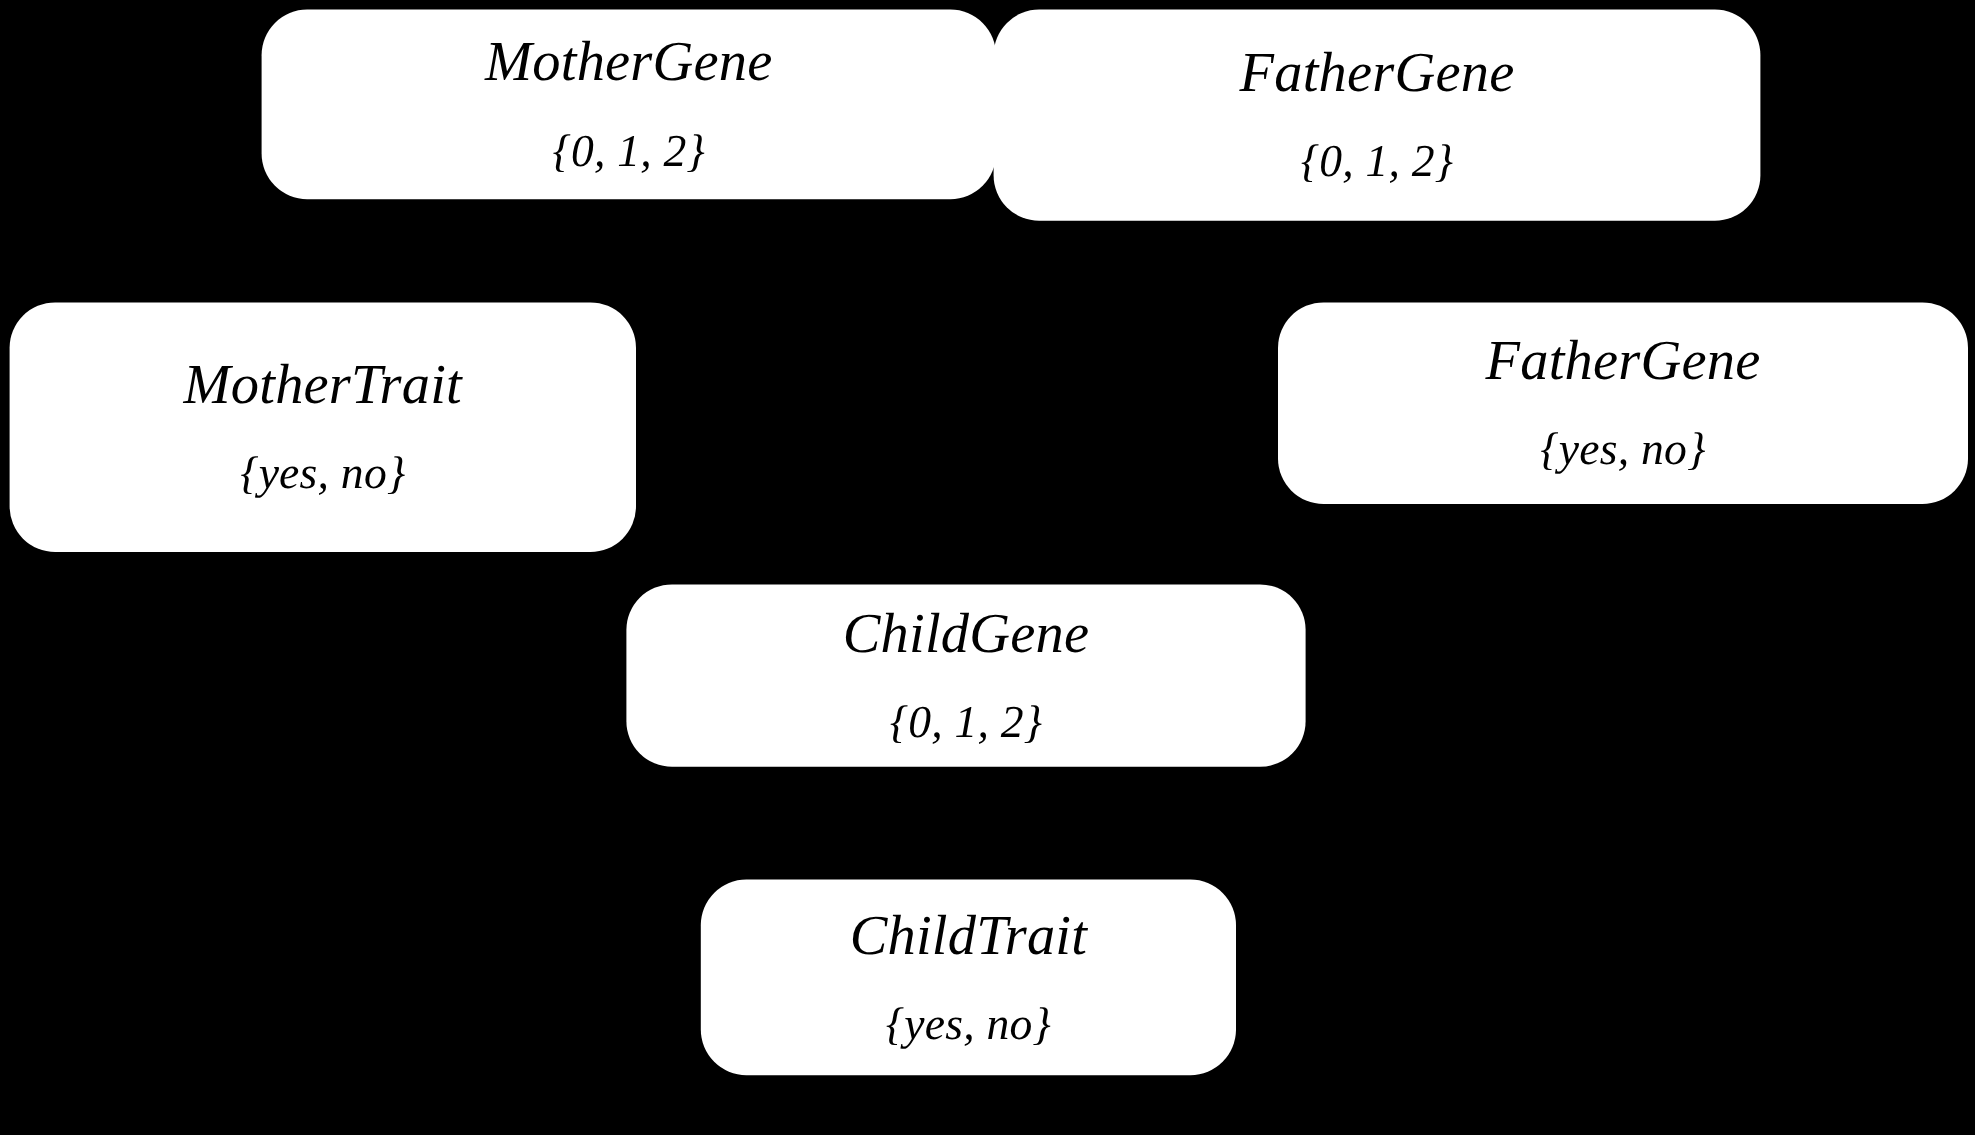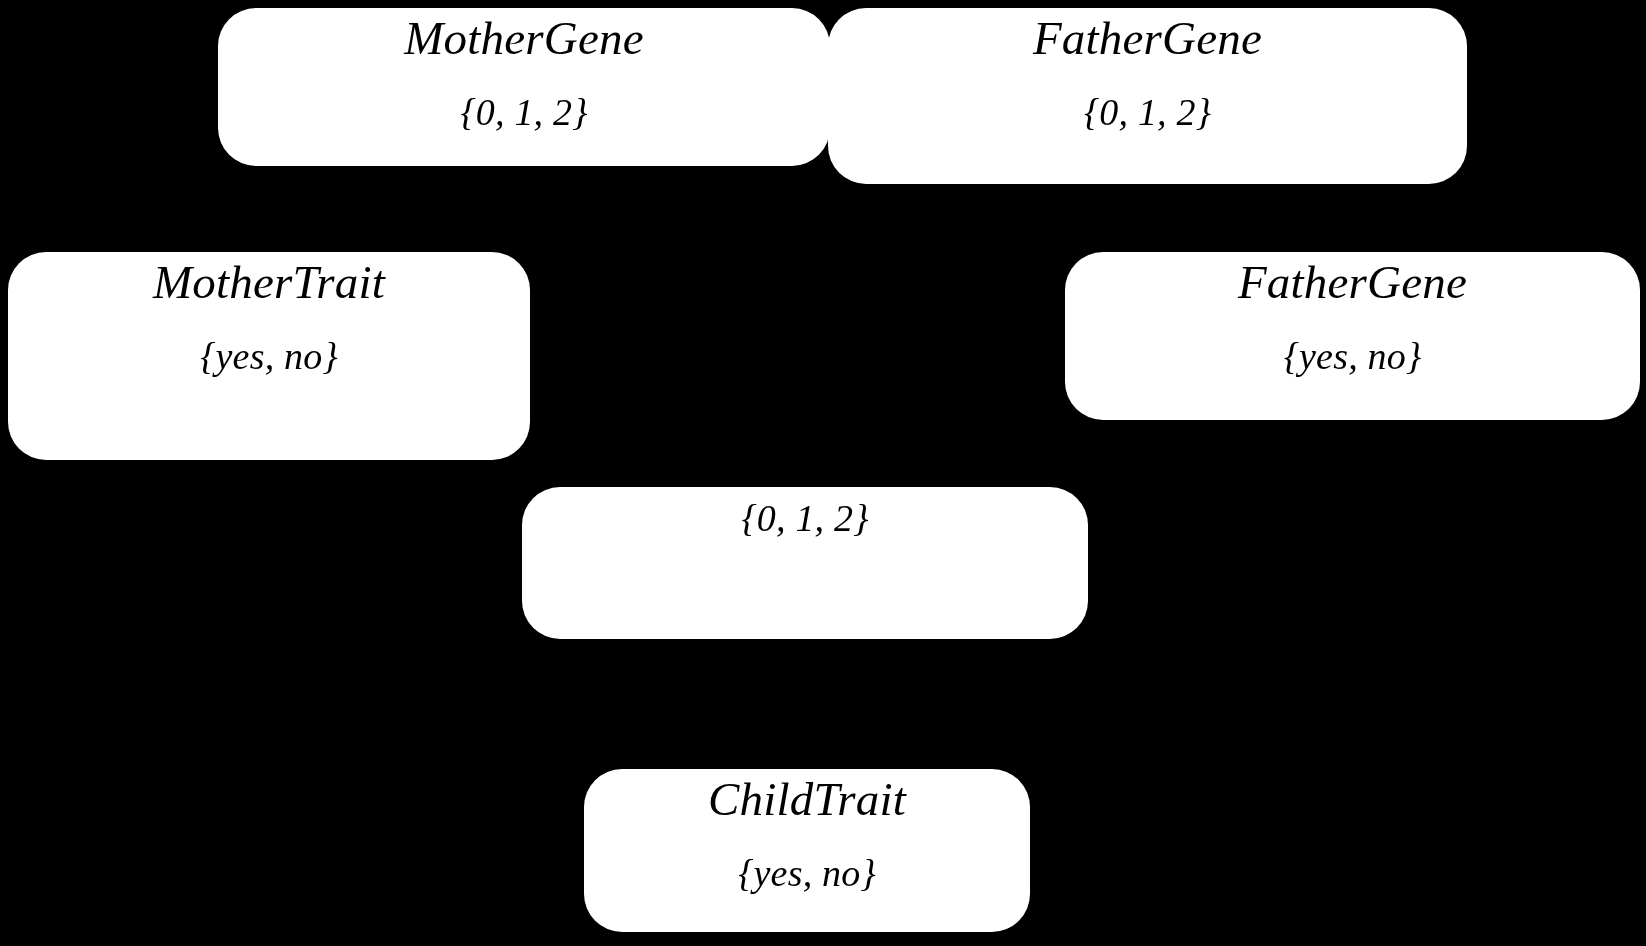--- a/index.html
+++ b/index.html
@@ -17,21 +17,21 @@
     font-family: "Liberation Serif", "DejaVu Serif", serif;
   }
   .node {
     position: absolute;
     background: #ffffff;
     color: #000000;
     border-radius: 38px;
     display: flex;
     flex-direction: column;
     align-items: center;
-    justify-content: flex-start;
+    justify-content: center;
     box-sizing: border-box;
     text-align: center;
     line-height: 1.12;
     font-style: italic;
     font-size: 46px;
     padding: 4px 10px;
     user-select: none;
     gap: 20px;
   }
   .node .node-title {
@@ -49,21 +49,21 @@
     letter-spacing: 0.2px;
     margin-top: 6px;
   }
 
   
   #node-mother-gene  { left: 218px; top: 8px;   width: 612px; height: 158px; }
   #node-father-gene  { left: 828px; top: 8px;   width: 639px; height: 176px; }
   #node-mother-trait { left: 8px;   top: 252px; width: 522px; height: 208px; }
   #node-father-trait { left: 1065px;top: 252px; width: 575px; height: 168px; }
   #node-child-gene   { left: 522px; top: 487px; width: 566px; height: 152px; }
-  #node-child-trait  { left: 584px; top: 769px; width: 446px; height: 163px; }
+  #node-child-trait  { left: 584px; top: 733px; width: 446px; height: 163px; }
 </style>
 </head>
 <body>
 
 <div id="canvas">
 
   <div class="node" id="node-mother-gene">
     <span class="node-title">MotherGene</span>
     <span class="node-domain">{0, 1, 2}</span>
   </div>
@@ -77,20 +77,21 @@
     <span class="node-title">MotherTrait</span>
     <span class="node-domain">{yes, no}</span>
   </div>
 
   <div class="node" id="node-father-trait">
     <span class="node-title">FatherGene</span>
     <span class="node-domain">{yes, no}</span>
   </div>
 
   <div class="node" id="node-child-gene">
+    <span class="node-title">ChildGene</span>
     <span class="node-domain">{0, 1, 2}</span>
   </div>
 
   <div class="node" id="node-child-trait">
     <span class="node-title">ChildTrait</span>
     <span class="node-domain">{yes, no}</span>
   </div>
 
 </div>
 

